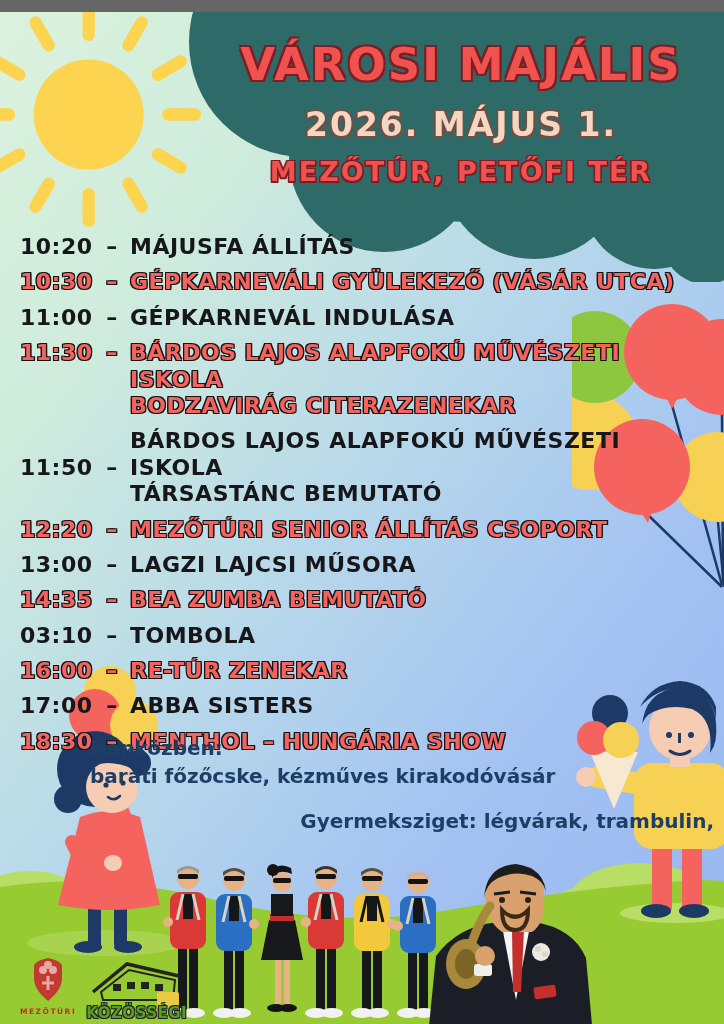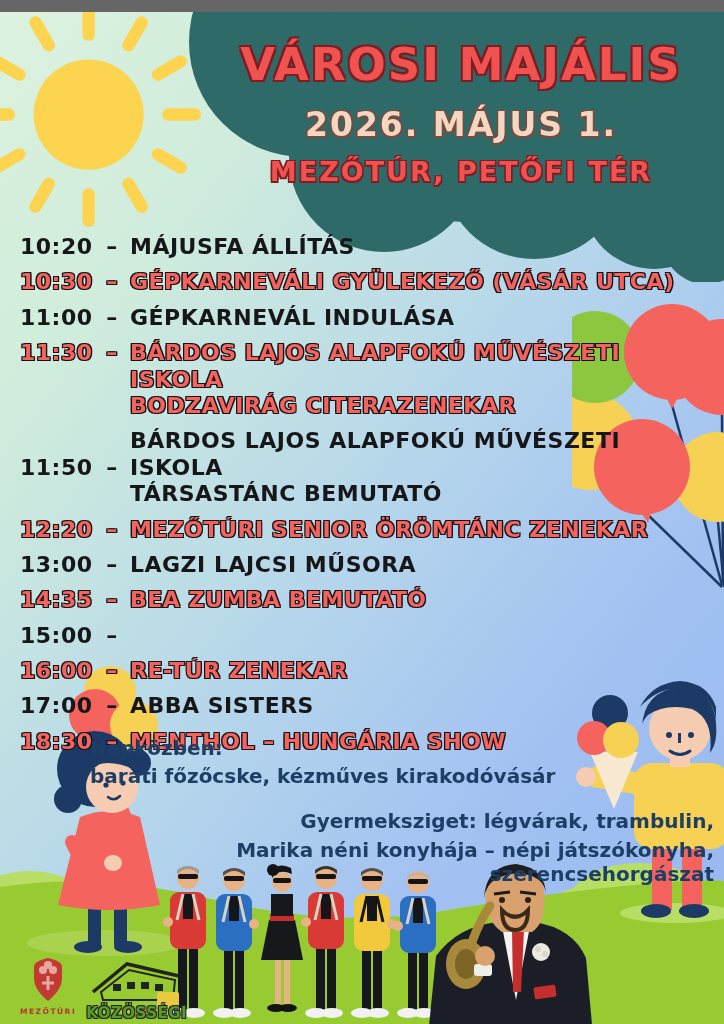--- a/index.html
+++ b/index.html
@@ -126,35 +126,36 @@
       <span class="txt"><span>BÁRDOS LAJOS ALAPFOKÚ MŰVÉSZETI ISKOLA</span><span class="txt2">BODZAVIRÁG CITERAZENEKAR</span></span>
     </li>
     <li class="row c-black">
       <span class="time">11:50</span>
       <span class="dash">–</span>
       <span class="txt"><span>BÁRDOS LAJOS ALAPFOKÚ MŰVÉSZETI ISKOLA</span><span class="txt2">TÁRSASTÁNC BEMUTATÓ</span></span>
     </li>
     <li class="row c-red">
       <span class="time">12:20</span>
       <span class="dash">–</span>
-      <span class="txt">MEZŐTÚRI SENIOR ÖRÖMTÁNC ZENEKAR</span>
+      <span class="txt">MEZŐTÚRI SENIOR ÁLLÍTÁS CSOPORT</span>
     </li>
     <li class="row c-black">
       <span class="time">13:00</span>
       <span class="dash">–</span>
       <span class="txt">LAGZI LAJCSI MŰSORA</span>
     </li>
     <li class="row c-red">
       <span class="time">14:35</span>
       <span class="dash">–</span>
       <span class="txt">BEA ZUMBA BEMUTATÓ</span>
     </li>
     <li class="row c-black">
-      <span class="time">15:00</span>
-      <span class="dash">–</span>
+      <span class="time">03:10</span>
+      <span class="dash">–</span>
+      <span class="txt">TOMBOLA</span>
     </li>
     <li class="row c-red">
       <span class="time">16:00</span>
       <span class="dash">–</span>
       <span class="txt">RE-TÚR ZENEKAR</span>
     </li>
     <li class="row c-black">
       <span class="time">17:00</span>
       <span class="dash">–</span>
       <span class="txt">ABBA SISTERS</span>
@@ -166,21 +167,20 @@
     </li>
   </ul>
 
   <div class="abs daytime">
     <div class="h">Napközben:</div>
     <div class="l">baráti főzőcske, kézműves kirakodóvásár</div>
   </div>
 
   <div class="abs kids">
     <div class="l1">Gyermeksziget: légvárak, trambulin,</div>
-    <div class="l2">Marika néni konyhája – népi játszókonyha, szerencsehorgászat</div>
   </div>
 
   <svg class="abs z2" style="left:0;bottom:0;" width="724" height="175" viewBox="0 0 724 175">
     <ellipse cx="30" cy="42" rx="58" ry="32" fill="#b9de66"></ellipse>
     <ellipse cx="640" cy="42" rx="72" ry="40" fill="#b9de66"></ellipse>
     <ellipse cx="585" cy="58" rx="42" ry="32" fill="#b9de66"></ellipse>
     <path d="M0,26 Q100,10 220,40 Q330,66 430,52 Q570,28 660,22 Q700,18 724,20 L724,175 L0,175 Z" fill="#97cb31"></path>
   </svg>
 
   <svg class="abs z3" style="left:10px;top:645px;" width="180" height="300" viewBox="0 0 180 300">

